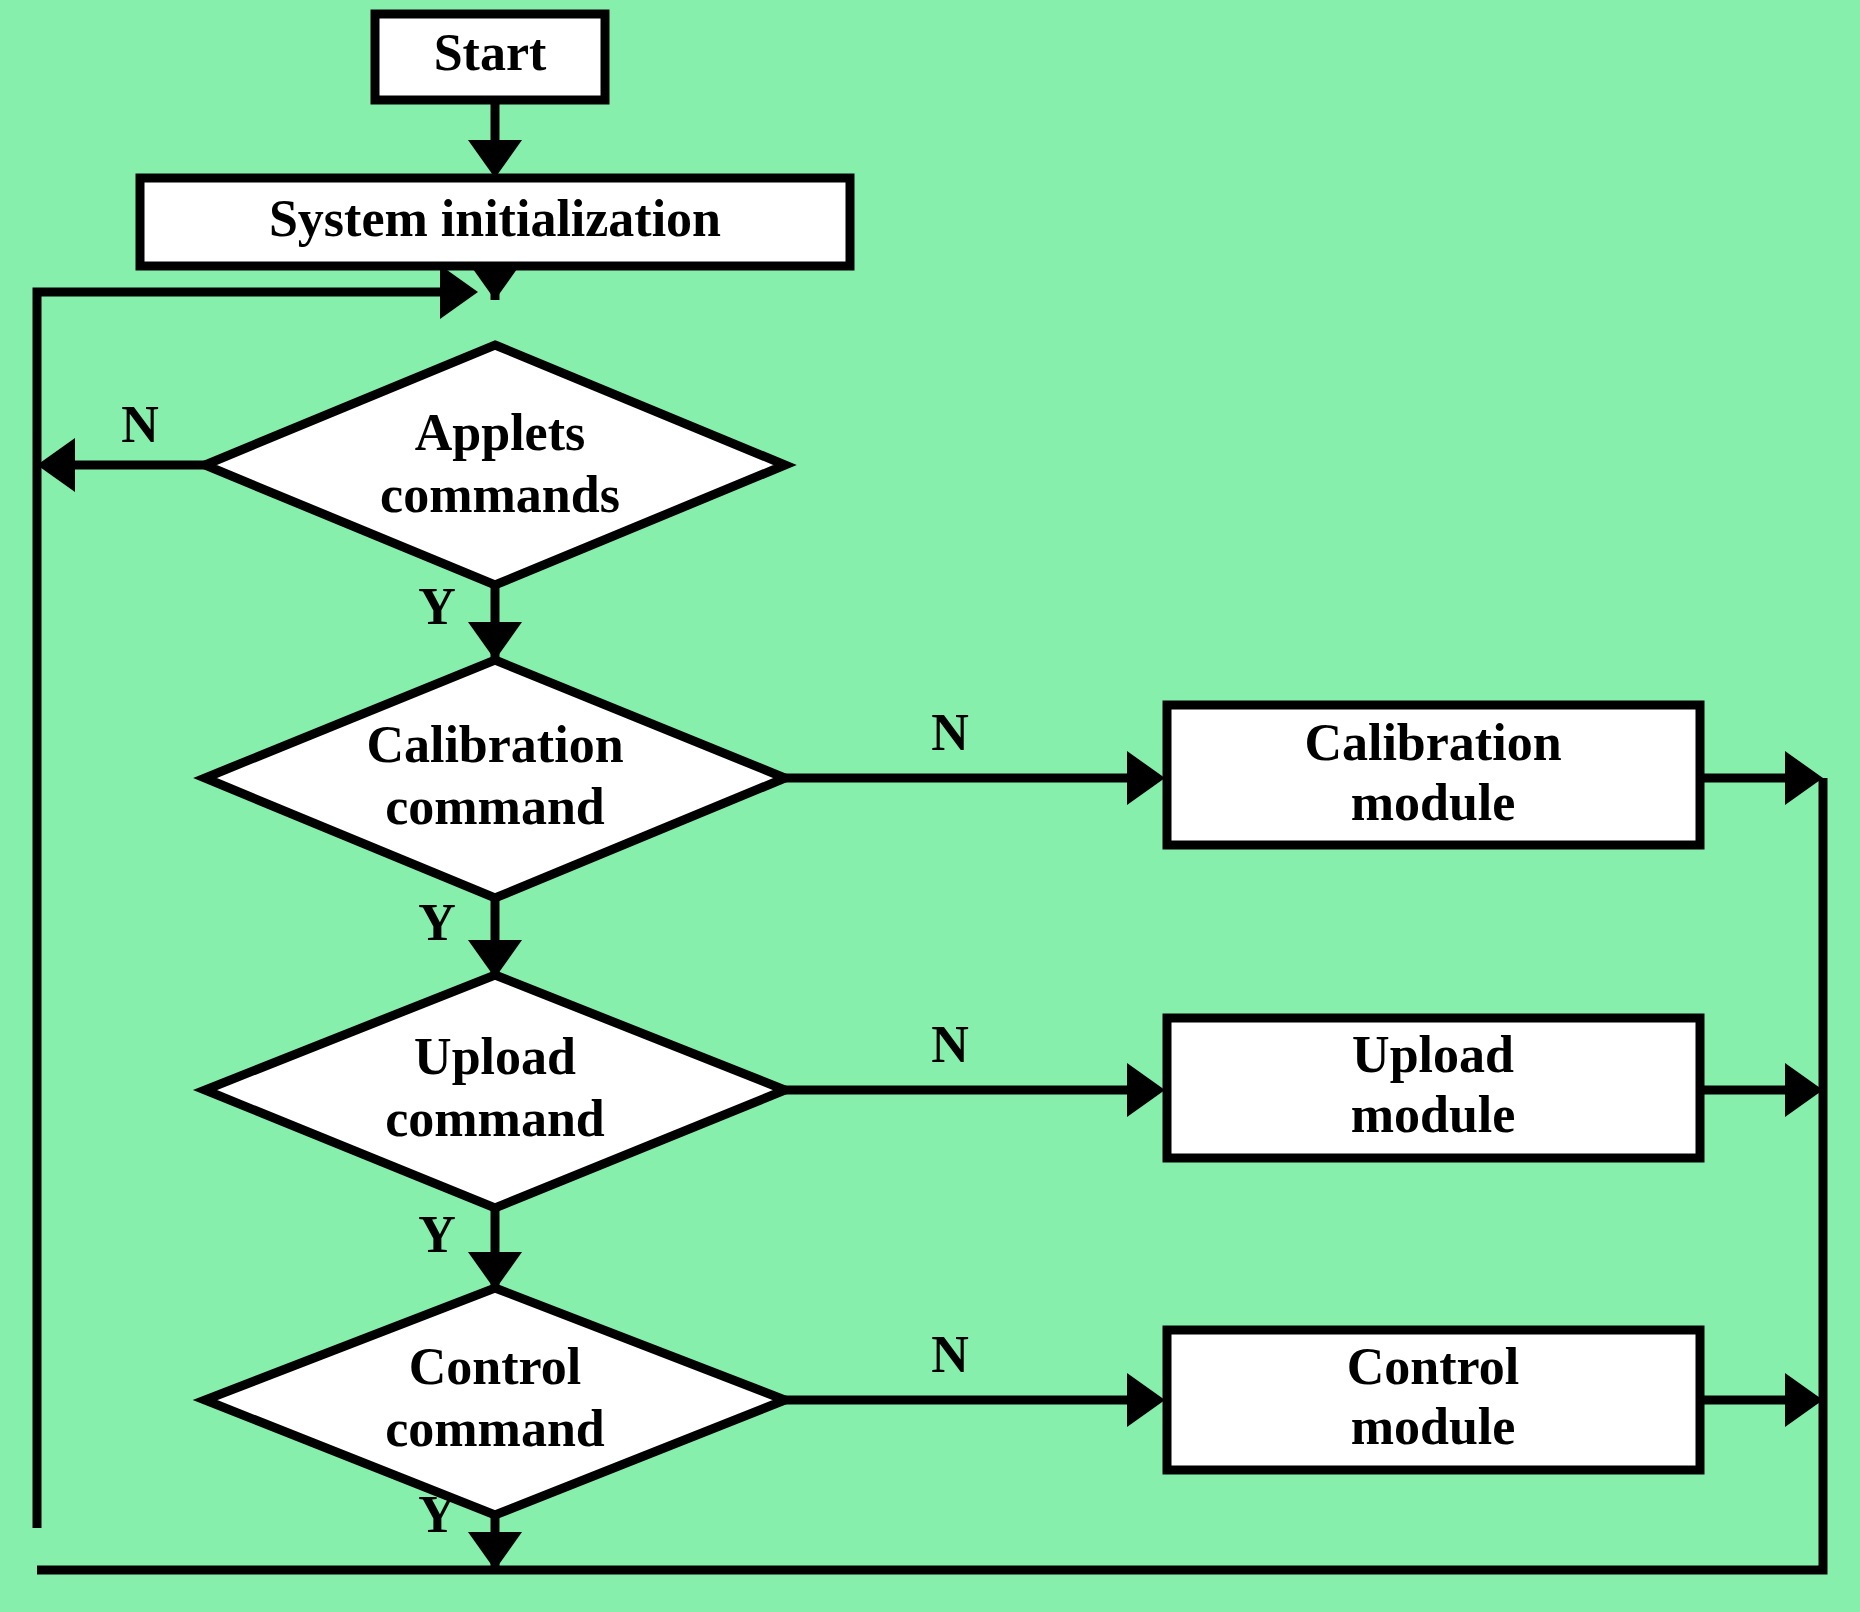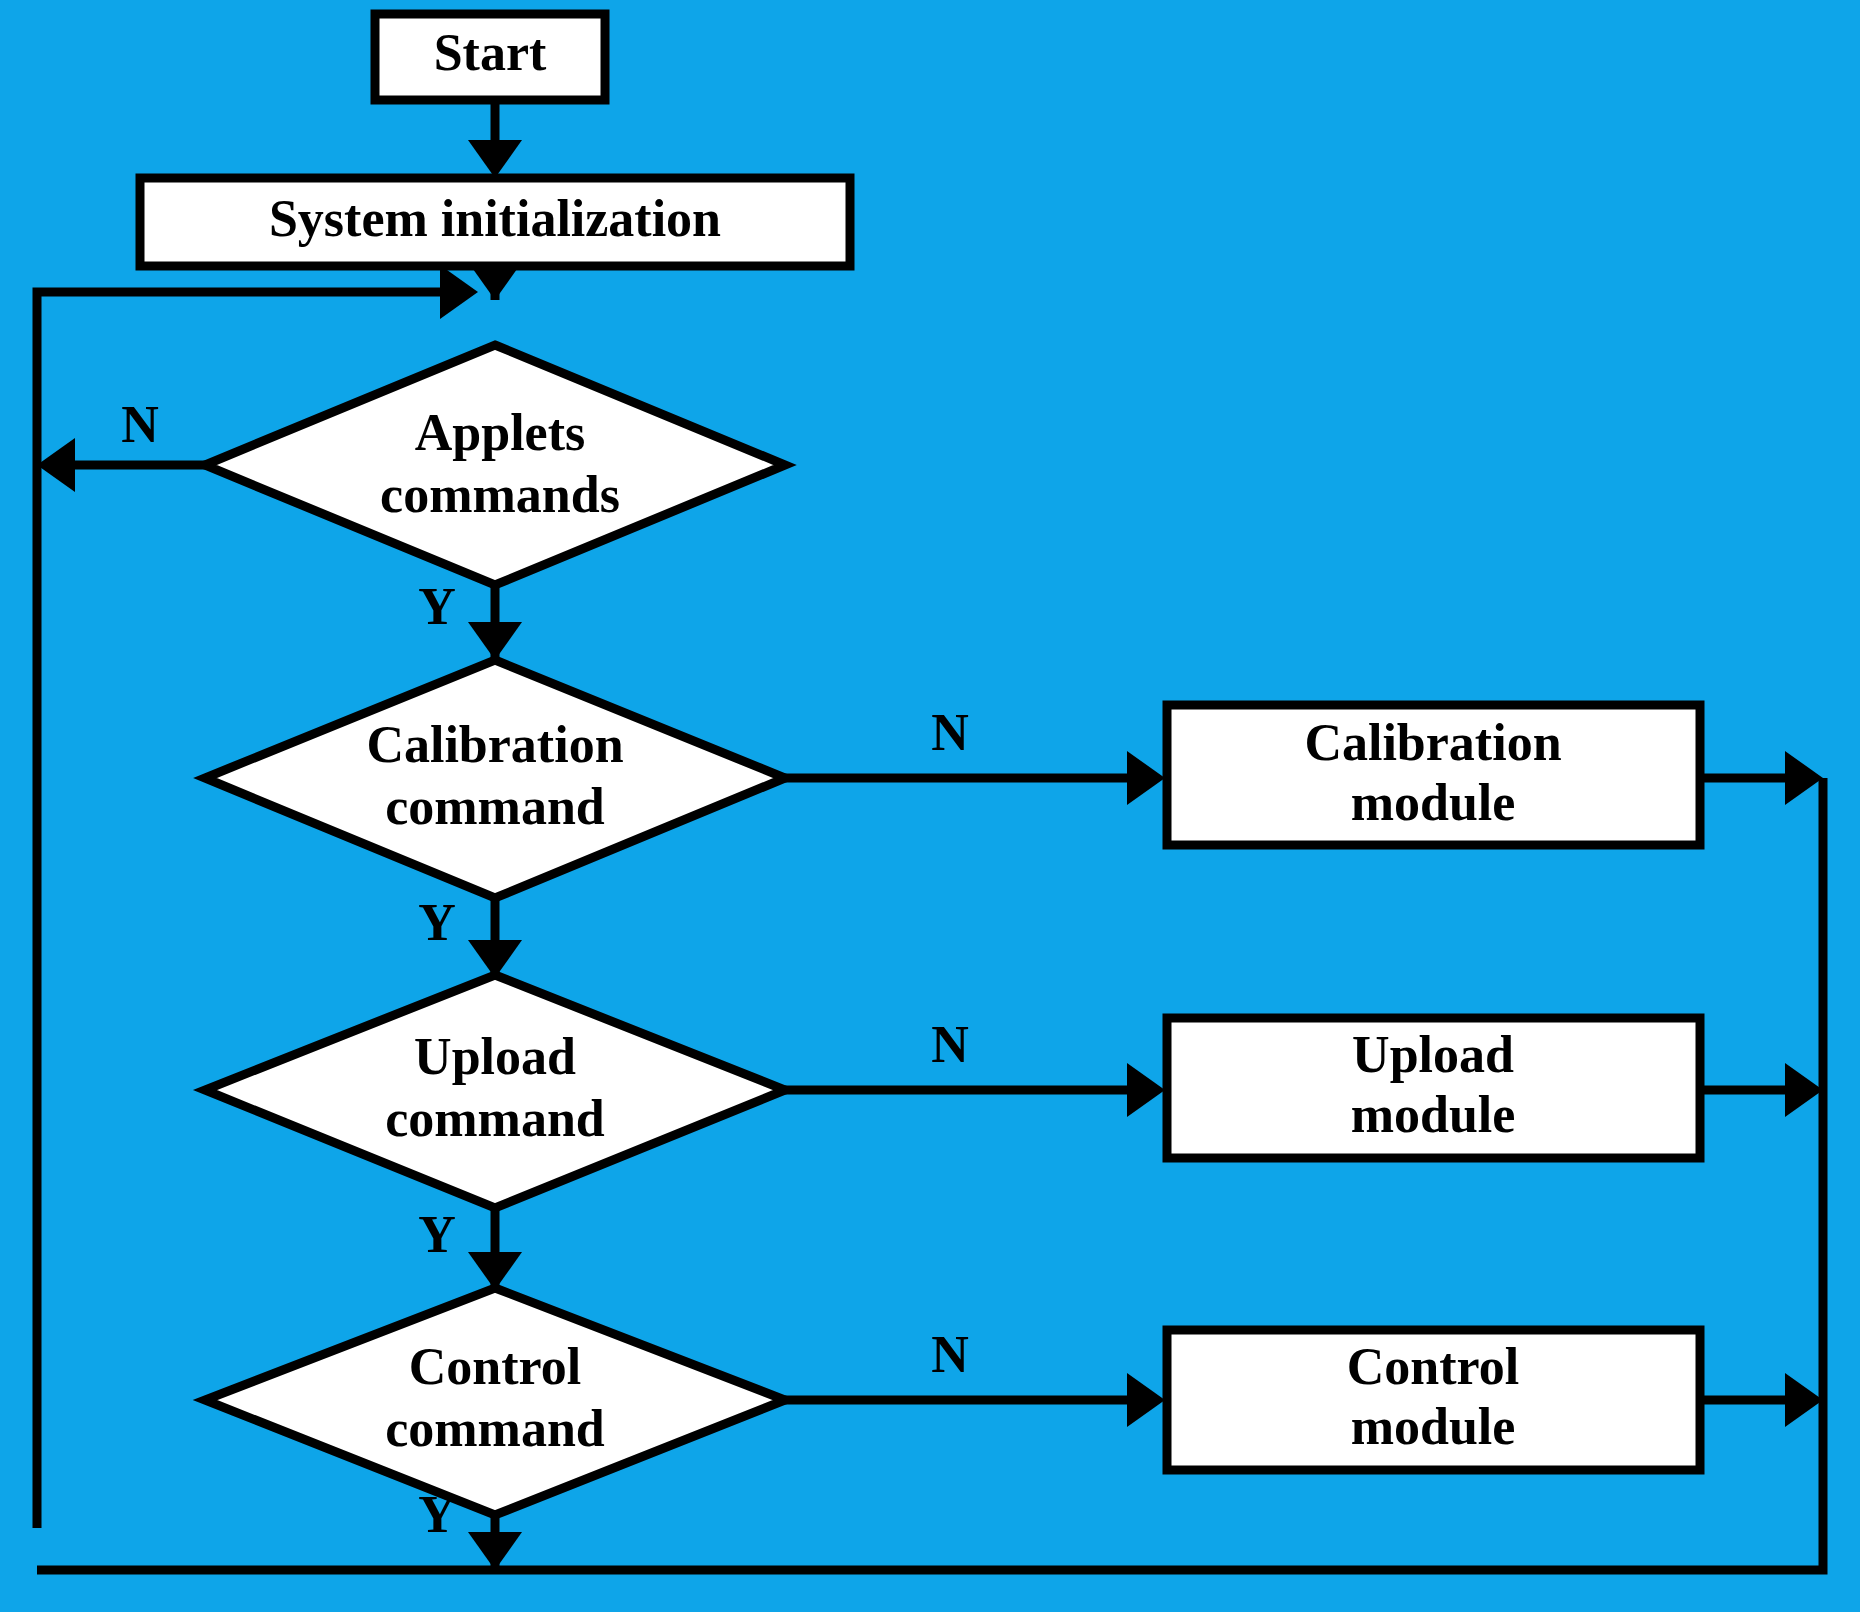--- a/index.html
+++ b/index.html
@@ -10,21 +10,21 @@
   body {
     width: 1860px;
     height: 1612px;
     font-family: "Liberation Serif", "DejaVu Serif", serif;
     overflow: hidden;
   }
   #flowchart-root {
     position: relative;
     width: 1860px;
     height: 1612px;
-    background: #0ea5e9;
+    background: #86efac;
   }
   svg.fc {
     position: absolute;
     top: 0;
     left: 0;
     width: 1860px;
     height: 1612px;
     display: block;
   }
   .node-shape {

